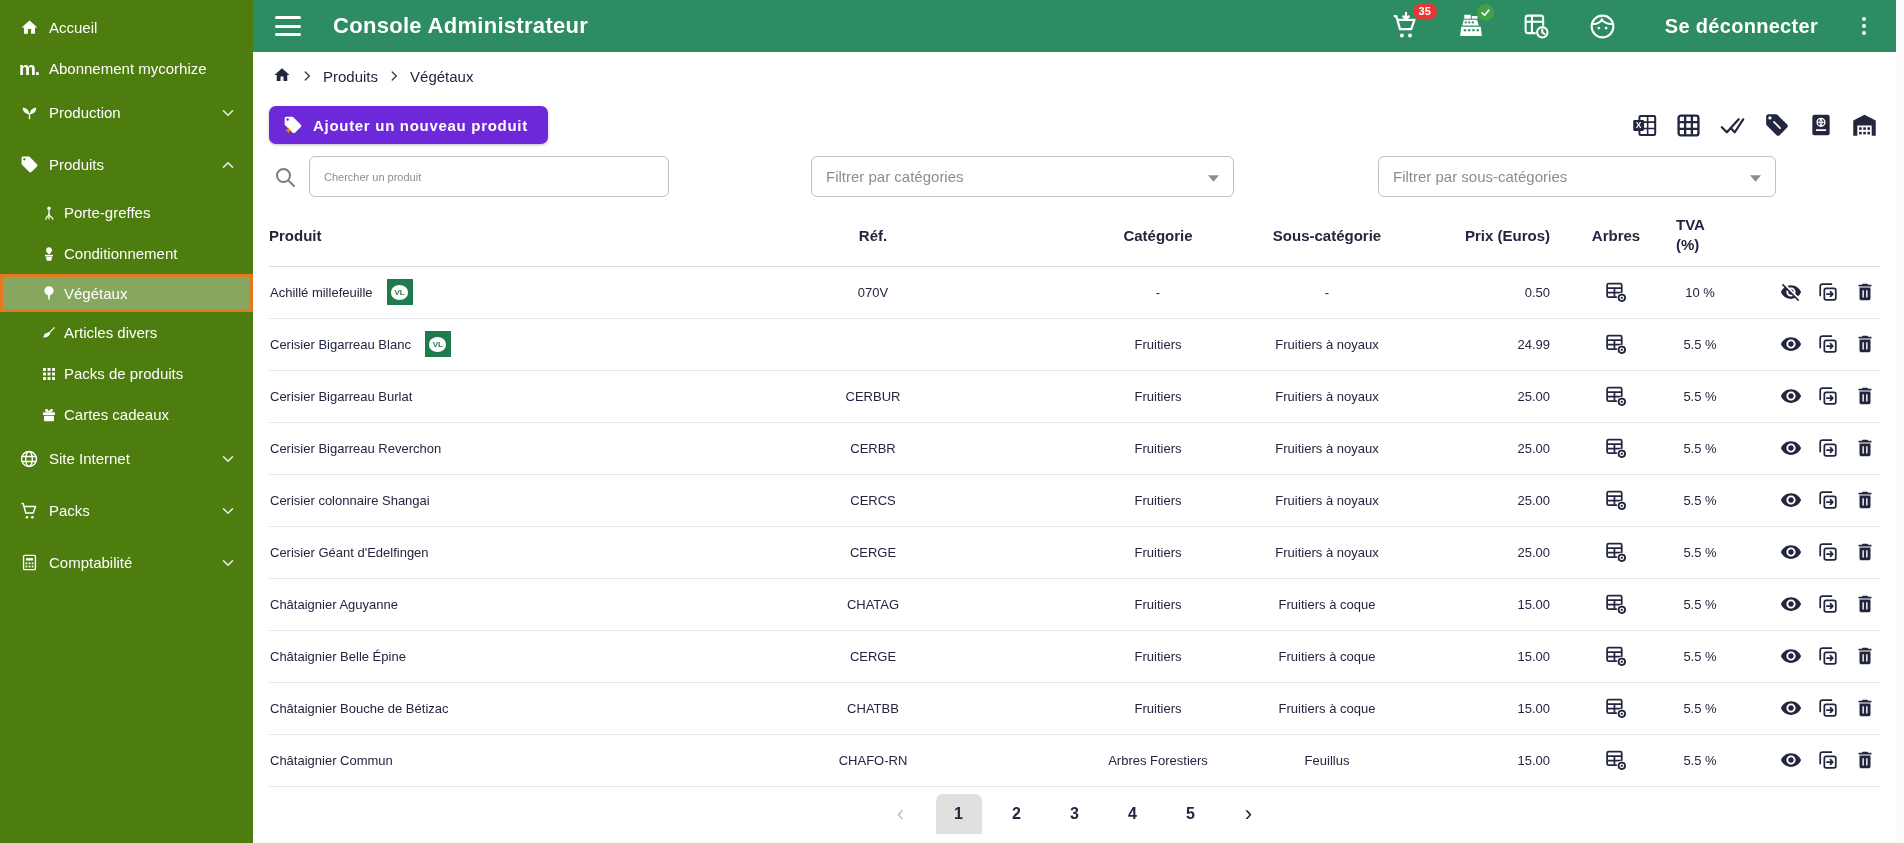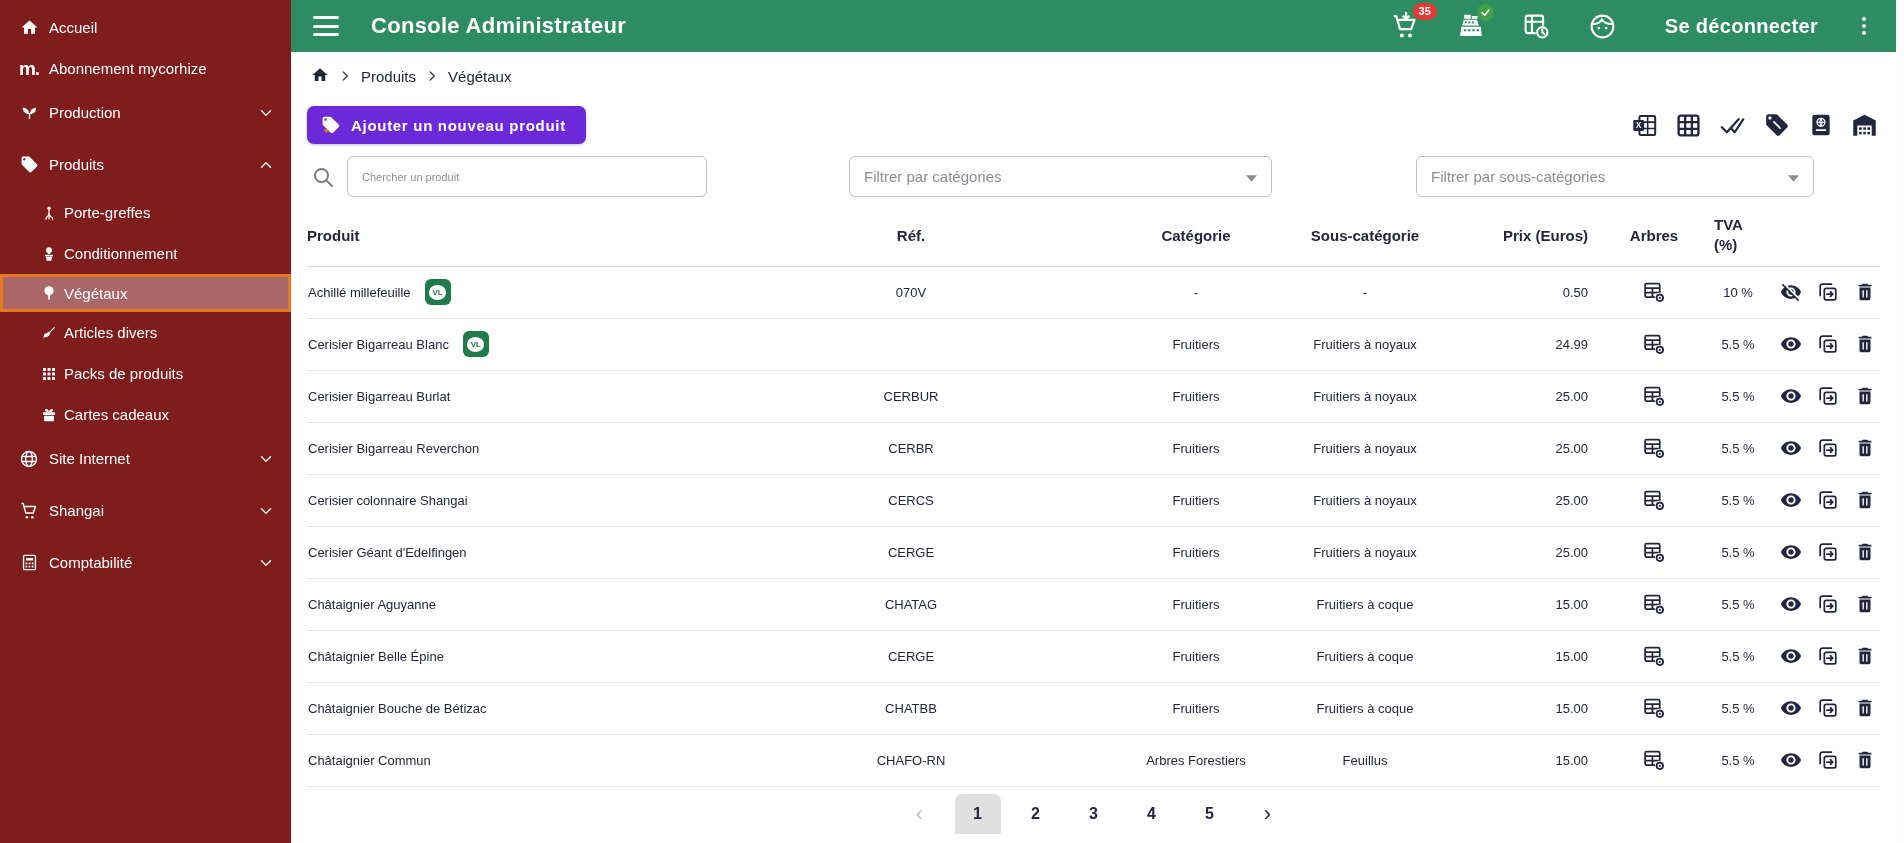--- a/index.html
+++ b/index.html
@@ -1,21 +1,21 @@
 <!DOCTYPE html>
 <html><head>
 <meta charset="utf-8">
 <style>
   * { margin:0; padding:0; box-sizing:border-box; }
   html,body { width:1904px; height:843px; overflow:hidden; background:#fff;
     font-family:"Liberation Sans", sans-serif; }
   .app { display:flex; width:1904px; height:843px; position:relative; }
 
   
-  .sidebar { width:291px; flex-shrink:0; background:#7f1d1d; color:#fff; padding-top:7px; }
+  .sidebar { width:253px; flex-shrink:0; background:#4d7c0f; color:#fff; padding-top:7px; }
   .side-item { display:flex; align-items:center; height:41px; padding:0 16px 0 18px;
     font-size:15px; cursor:pointer; }
   .side-item .ic { width:22px; height:22px; display:flex; align-items:center; justify-content:center;
     margin-right:9px; flex-shrink:0; }
   .side-item .chev { margin-left:auto; width:18px; height:18px; opacity:.9; }
   .side-item.child { padding-left:40px; }
   .side-item.child .ic { width:17px; height:17px; margin-right:7px; }
   .side-item.selected { background:rgba(255,255,255,.33); border:3px solid #E5781E;
     height:38px; padding-left:37px; }
   .mt3{margin-top:3px}.mt7{margin-top:7px}.mt11{margin-top:11px}
@@ -70,21 +70,21 @@
     height:61px; position:relative; }
   tbody td { height:52px; border-bottom:1px solid #E6E6EA; position:relative; font-size:13px; color:#23263F; }
   .cc { position:absolute; left:50%; top:50%; transform:translate(-50%,-50%); white-space:nowrap; }
   .c-name-h { text-align:left; }
   .c-price-h { text-align:right; padding-right:6px; }
   .c-tva-h { text-align:left; line-height:1.35; }
   .c-tva-h .w { display:inline-block; width:34px; text-align:left; }
   td.c-name { padding-left:1px; }
   .name-wrap { display:flex; align-items:center; gap:14px; }
   td.c-price { text-align:right; padding-right:6px; }
-  .vl { width:26px; height:26px; background:#1F7A4C; border-radius:6px; display:flex;
+  .vl { width:26px; height:26px; background:#1F7A4C; border-radius:0; display:flex;
     align-items:center; justify-content:center; flex-shrink:0; }
   .vl-in { width:17px; height:15px; background:#fff; border-radius:50%/46%; color:#1F7A4C;
     font-size:8px; font-weight:800; display:flex; align-items:center; justify-content:center; }
   .c-act { }
   .act-wrap { position:absolute; right:4px; top:50%; transform:translateY(-50%);
     display:flex; gap:15px; align-items:center; }
   .icon-btn { cursor:pointer; display:flex; align-items:center; justify-content:center; color:#23263F; }
 
   
   .pagination { display:flex; justify-content:center; align-items:center; margin-top:7px; }
@@ -223,21 +223,21 @@
           </svg></span>
     </div>
     <div class="side-item mt11">
       <span class="ic">
           <svg viewBox="0 0 24 24" width="20" height="20" fill="none" stroke="currentColor" stroke-width="1.8" stroke-linejoin="round">
             <path d="M3 3h2l3.2 11.5H17l2.8-8H6"></path>
             <circle cx="9.5" cy="19.5" r="1.6" fill="currentColor" stroke="none"></circle>
             <circle cx="16" cy="19.5" r="1.6" fill="currentColor" stroke="none"></circle>
           </svg>
         </span>
-      <span>Shangai</span>
+      <span>Packs</span>
       <span class="chev"><svg viewBox="0 0 24 24" width="18" height="18" fill="none" stroke="currentColor" stroke-width="2" stroke-linecap="round">
             <path d="M6 9l6 6 6-6"></path>
           </svg></span>
     </div>
     <div class="side-item mt11">
       <span class="ic">
           <svg viewBox="0 0 24 24" width="19" height="19" fill="none" stroke="currentColor" stroke-width="1.7">
             <rect x="4.5" y="3" width="15" height="18" rx="1.5"></rect>
             <path d="M7.5 6.5h9v3h-9z" fill="currentColor" stroke="none"></path>
             <g fill="currentColor" stroke="none">

